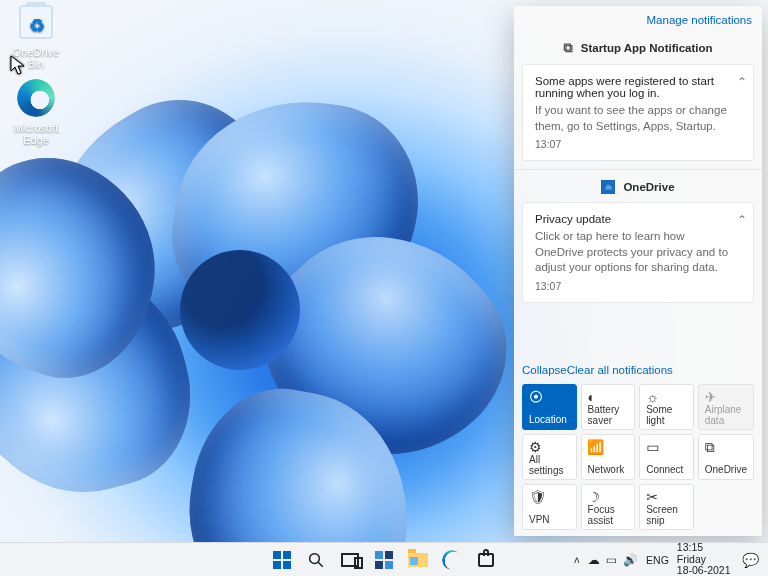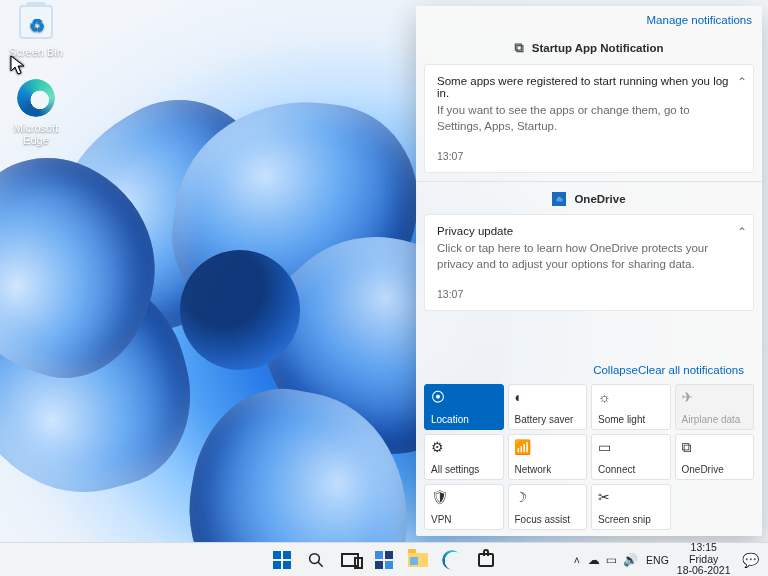--- a/index.html
+++ b/index.html
@@ -37,57 +37,57 @@
   .recycle-arrows{position:absolute;top:8px;left:8px;color:#0f7dd1;font-size:18px;font-weight:bold}
   .edge-ic{width:38px;height:38px;border-radius:50%;
     background: conic-gradient(from 210deg,#0c59a4,#1084d0,#30c9b0,#6fe0c0,#0c59a4 320deg);
     -webkit-mask: radial-gradient(circle at 60% 55%,transparent 9px,#000 9.5px);
             mask: radial-gradient(circle at 60% 55%,transparent 9px,#000 9.5px);}
 
   .cursor { position:absolute; left:10px; top:55px; font-size:18px; color:#fff; filter: drop-shadow(0 0 1px #000); pointer-events:none }
 
   
   .panel {
-    position: absolute; right: 6px; top: 6px; bottom: 40px; width: 346px;
+    position: absolute; right: 6px; top: 6px; bottom: 40px; width: 248px;
     background: rgba(248,248,248,.95); border-radius: 2px; color:#1a1a1a;
     box-shadow: 0 10px 30px rgba(0,0,0,.25);
     display:flex; flex-direction:column; font-size:11.5px;
   }
   .manage { text-align:right; padding:8px 10px 4px; color:#0067c0; cursor:pointer }
   .note-group { padding: 4px 8px 8px; border-bottom: 1px solid #e3e3e3 }
   .group-head { display:flex; align-items:center; justify-content:center; gap:8px; padding:6px 0 8px; font-weight:600; color:#2b2b2b }
   .group-head .g-ic{font-size:13px;color:#555}
   .note-card { background:#fff; border:1px solid #e8e8e8; border-radius:3px; padding:10px 24px 10px 12px; position:relative }
   .note-card .toggle{position:absolute;right:6px;top:10px;color:#777;font-size:12px;cursor:pointer}
   .note-title { color:#222; margin-bottom:4px }
   .note-sub { color:#6a6a6a; line-height:1.35 }
-  .note-time { color:#6a6a6a; margin-top:16px; font-size:10.5px }
+  .note-time { color:#6a6a6a; margin-top:4px; font-size:10.5px }
   .onedrive-ic{width:14px;height:14px;display:inline-block;
     background:linear-gradient(#1a6bbf,#1a6bbf);position:relative}
   .onedrive-ic::after{content:"";position:absolute;inset:2px;background:#5aa0e2;clip-path:polygon(20% 55%,40% 25%,68% 35%,85% 55%,80% 75%,20% 75%)}
 
-  .footer-links{display:flex;justify-content:flex-end;padding:8px 18px;color:#0067c0}
+  .footer-links{display:flex;justify-content:flex-start;padding:8px 8px;color:#0067c0}
   .footer-links span{cursor:pointer}
 
   .quick-grid{display:grid;grid-template-columns:repeat(4,1fr);gap:4px;padding:0 8px 6px}
   .qa{background:#fff;border:1px solid #e2e2e2;border-radius:3px;height:46px;padding:5px 6px 4px;
       display:flex;flex-direction:column;justify-content:space-between;cursor:pointer;color:#333}
   .qa.on{background:#0067c0;border-color:#0067c0;color:#fff}
   .qa.dis{background:#f3f3f3;color:#9f9f9f}
   .qa .q-ic{font-size:14px;line-height:1}
   .qa .q-lbl{font-size:10px;line-height:1.1}
 
   
   .taskbar{position:absolute;left:0;right:0;bottom:0;height:34px;background:#f2f3f5;
     border-top:1px solid #d9dbde;display:flex;align-items:center}
   .tb-center{position:absolute;left:50%;transform:translateX(-50%);display:flex;gap:4px}
   .tb-btn{width:30px;height:30px;display:flex;align-items:center;justify-content:center;border-radius:4px;cursor:pointer}
   .tb-right{position:absolute;right:4px;display:flex;align-items:center;gap:8px;font-size:10.5px;color:#222}
   .tray-icons{display:flex;gap:6px;font-size:12px;color:#222}
-  .clock{text-align:center;line-height:1.1;cursor:pointer}
+  .clock{text-align:left;line-height:1.1;cursor:pointer}
   .ac-toggle{font-size:14px;cursor:pointer;padding:2px 4px}
 
   .start-ic{width:18px;height:18px;display:grid;grid-template-columns:1fr 1fr;grid-template-rows:1fr 1fr;gap:2px}
   .start-ic span{background:#0067c0}
   .taskview-ic{width:18px;height:14px;border:2px solid #222;position:relative}
   .taskview-ic::before{content:"";position:absolute;right:-6px;top:2px;width:5px;height:8px;border:2px solid #222}
   .widgets-ic{width:18px;height:18px;display:grid;grid-template-columns:1fr 1fr;grid-template-rows:1fr 1fr;gap:2px}
   .widgets-ic span:nth-child(1){background:#3a8de0}
   .widgets-ic span:nth-child(2){background:#1b3e78}
   .widgets-ic span:nth-child(3){background:#1b3e78}
@@ -114,21 +114,21 @@
       <div class="petal p6"></div>
     <div class="core"></div>
   </div>
 
   <div id="recycle" class="desk-icon">
     <div class="ic">
         <div class="bin">
           <span class="recycle-arrows">♻</span>
         </div>
       </div>
-    <span>Screen Bin</span>
+    <span>OneDrive Bin</span>
   </div>
 
   <div id="edge" class="desk-icon">
     <div class="ic">
         <div class="edge-ic"></div>
       </div>
     <span>Microsoft Edge</span>
   </div>
 
   <div class="cursor">

